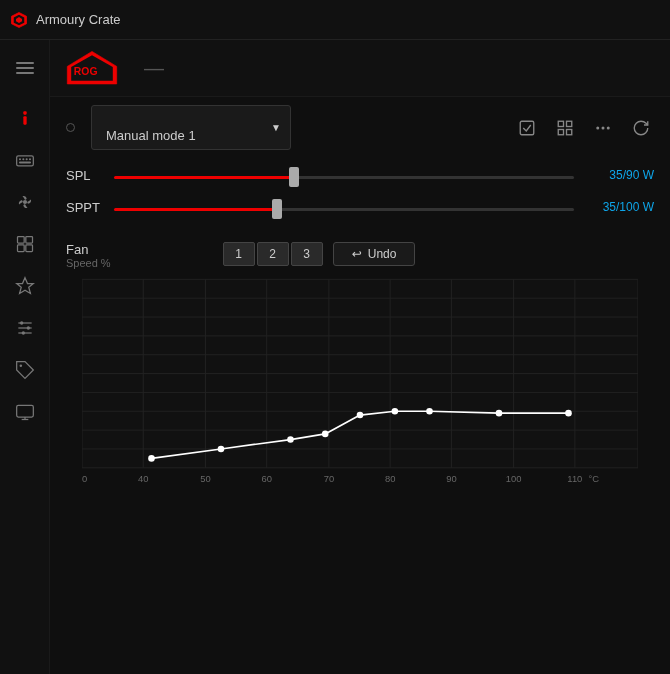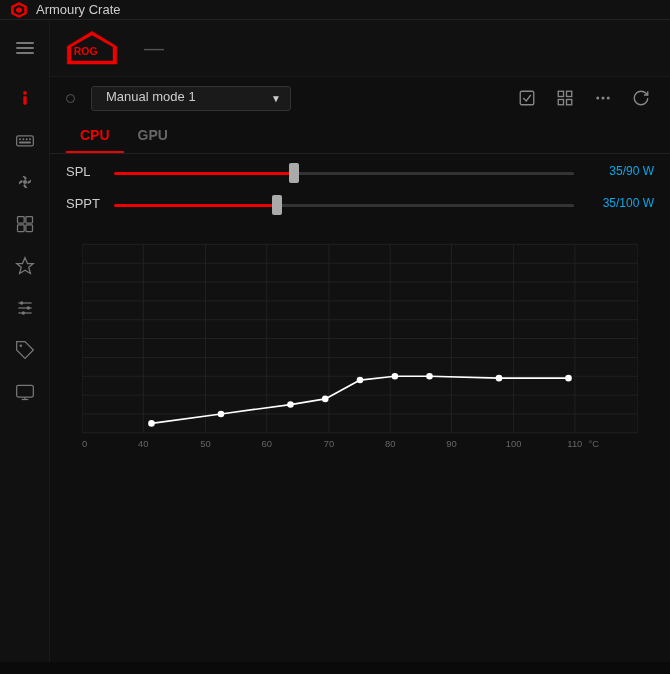--- a/index.html
+++ b/index.html
@@ -9,21 +9,21 @@
       background: #0a0a0a;
       color: #ccc;
       font-family: 'Segoe UI', Arial, sans-serif;
       font-size: 13px;
       overflow: hidden;
     }
 
     
     #titlebar {
       background: #111;
-      height: 20px;
+      height: 40px;
       display: flex;
       align-items: center;
       padding: 0 10px;
       gap: 8px;
       border-bottom: 1px solid #222;
     }
     #titlebar .app-icon {
       width: 18px;
       height: 18px;
     }
@@ -106,21 +106,21 @@
     }
     .mode-select-wrap {
       position: relative;
       display: flex;
       align-items: center;
     }
     .mode-select {
       background: #1a1a1a;
       border: 1px solid #333;
       color: #ccc;
-      padding: 2px 36px 6px 14px;
+      padding: 22px 36px 6px 14px;
       font-size: 13px;
       border-radius: 3px;
       appearance: none;
       cursor: pointer;
       min-width: 200px;
     }
     .select-arrow {
       position: absolute;
       right: 10px;
       pointer-events: none;
@@ -419,24 +419,20 @@
         </svg>
       </button>
       <button class="toolbar-icon-btn" title="Refresh">
         <svg viewBox="0 0 24 24" fill="none" stroke="currentColor" stroke-width="1.8">
           <path d="M21 12a9 9 0 1 1-9-9c2.52 0 4.93 1 6.74 2.74L21 8"></path>
           <polyline points="21,3 21,8 16,8"></polyline>
         </svg>
       </button>
     </div>
 
-    <div id="cpu-gpu-tabs">
-      <div class="cpu-gpu-tab active">CPU</div>
-      <div class="cpu-gpu-tab">GPU</div>
-    </div>
 
     <div id="sliders-section">
 
       <div class="slider-row">
         <span class="slider-label">SPL</span>
         <div class="slider-container">
           <input type="range" class="custom-slider" min="0" max="90" value="35" style="--fill: 38%;">
         </div>
         <span class="slider-value">35/90 W</span>
       </div>
@@ -445,20 +441,35 @@
         <span class="slider-label">SPPT</span>
         <div class="slider-container">
           <input type="range" class="custom-slider" min="0" max="100" value="35" style="--fill: 35%;">
         </div>
         <span class="slider-value">35/100 W</span>
       </div>
 
     </div>
 
     <div id="fan-section">
+      <div class="fan-header">
+        <div class="fan-label-group">
+          <span class="fan-title">Fan</span>
+          <span class="fan-subtitle">Speed %</span>
+        </div>
+        <div class="fan-buttons">
+          <button class="fan-num-btn">1</button>
+          <button class="fan-num-btn">2</button>
+          <button class="fan-num-btn">3</button>
+          <button class="undo-btn">
+            <span>↩</span>
+            <span>Undo</span>
+          </button>
+        </div>
+      </div>
 
       <div id="chart-container">
         <svg id="fan-chart" viewBox="0 0 590 220" style="width:100%;height:220px;display:block;">
 
           <rect x="0" y="0" width="590" height="200" fill="#111"></rect>
 
           <g stroke="#222" stroke-width="1">
             <line x1="0" y1="200" x2="590" y2="200"></line>
             <line x1="0" y1="180" x2="590" y2="180"></line>
             <line x1="0" y1="160" x2="590" y2="160"></line>

